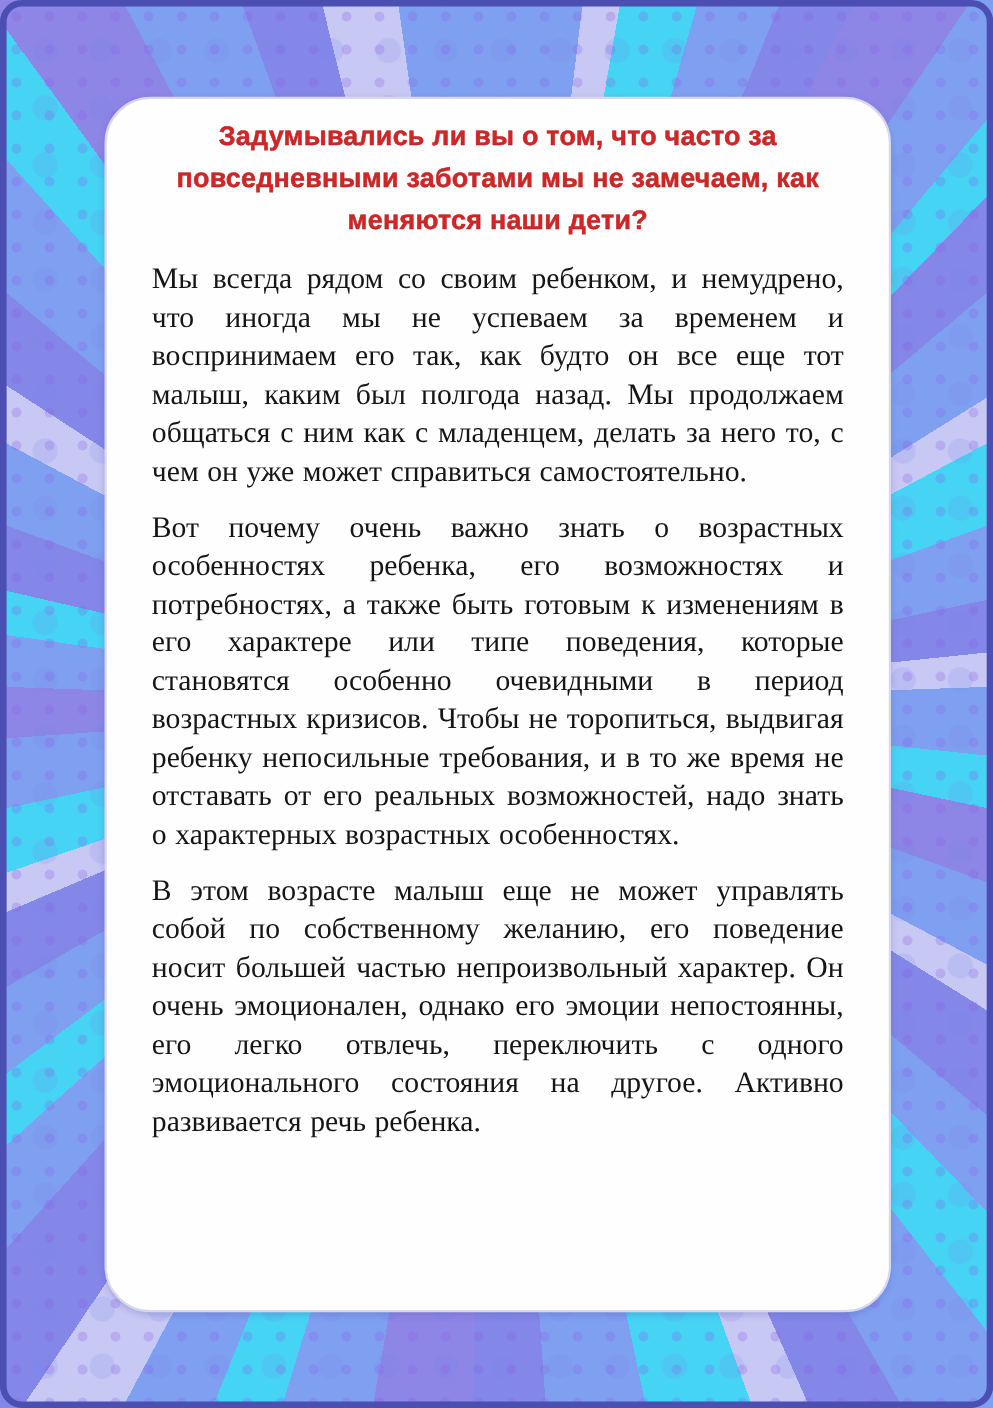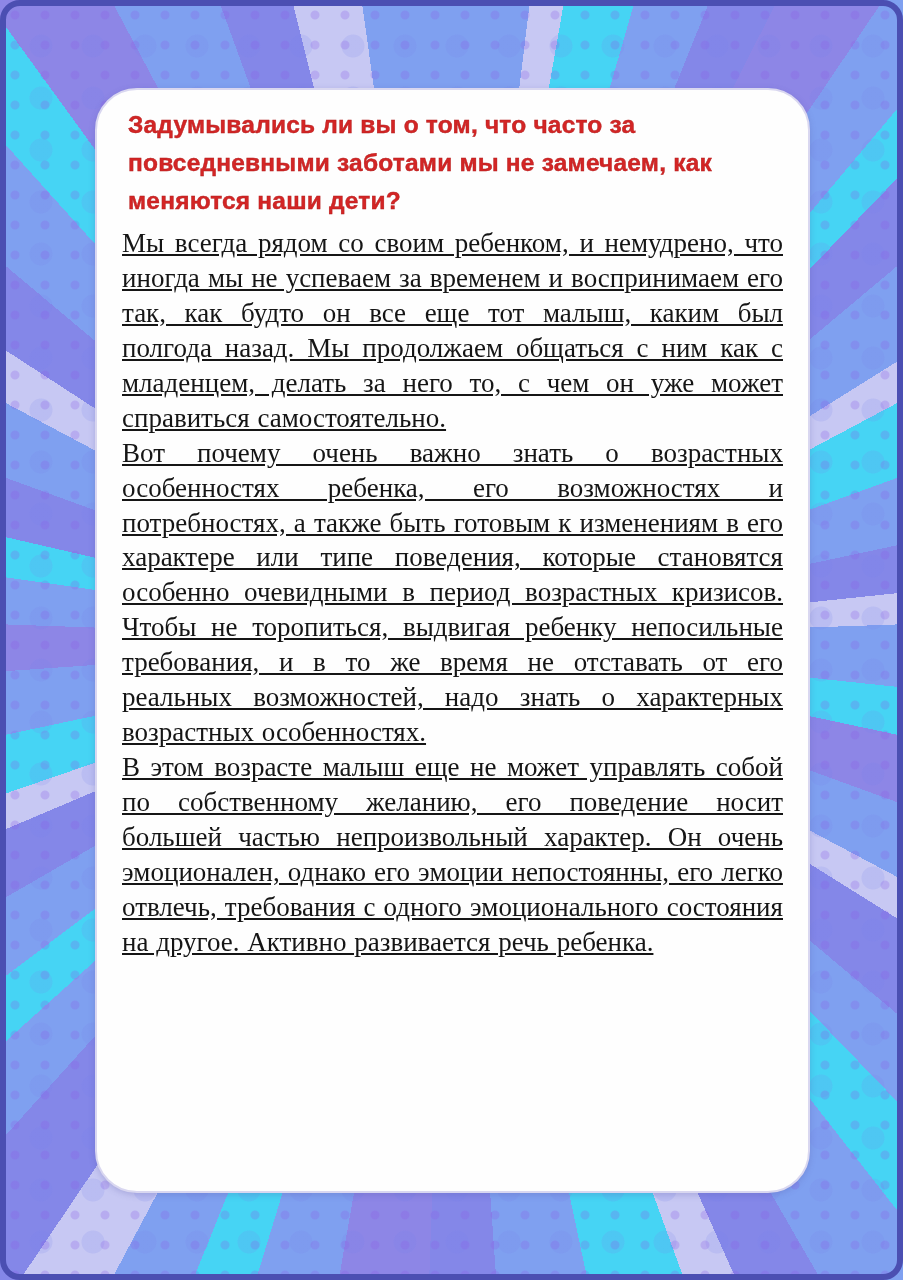--- a/index.html
+++ b/index.html
@@ -79,44 +79,43 @@
     box-shadow: 0 2px 6px rgba(80,80,160,0.25);
   }
 
   .title {
     margin: 0 6px 6px 6px;
     color: #d32525;
     font-family: "Liberation Sans", sans-serif;
     font-weight: bold;
     font-size: 24.5px;
     line-height: 1.55;
-    text-align: left;
+    text-align: center;
     letter-spacing: 0.2px;
     -webkit-text-stroke: 0.4px #b01d1d;
   }
 
   .body-text p {
-    margin: 0;
+    margin: 16px;
     color: #151515;
     font-family: "Liberation Serif", "DejaVu Serif", serif;
     font-size: 27px;
     line-height: 1.295;
     text-align: justify;
     text-align-last: left;
     word-spacing: 1px;
-    text-decoration: underline;
   }
 </style>
 </head>
 <body>
 
 <div class="burst"></div>
 <div class="dots"></div>
 <div class="frame"></div>
 
 <div class="card">
   <h1 class="title">Задумывались ли вы о том, что часто за повседневными заботами мы не замечаем, как меняются наши дети?</h1>
   <div class="body-text">
     <p>Мы всегда рядом со своим ребенком, и немудрено, что иногда мы не успеваем за временем и воспринимаем его так, как будто он все еще тот малыш, каким был полгода назад. Мы продолжаем общаться с ним как с младенцем, делать за него то, с чем он уже может справиться самостоятельно.</p>
     <p>Вот почему очень важно знать о возрастных особенностях ребенка, его возможностях и потребностях, а также быть готовым к изменениям в его характере или типе поведения, которые становятся особенно очевидными в период возрастных кризисов. Чтобы не торопиться, выдвигая ребенку непосильные требования, и в то же время не отставать от его реальных возможностей, надо знать о характерных возрастных особенностях.</p>
-    <p>В этом возрасте малыш еще не может управлять собой по собственному желанию, его поведение носит большей частью непроизвольный характер. Он очень эмоционален, однако его эмоции непостоянны, его легко отвлечь, требования с одного эмоционального состояния на другое. Активно развивается речь ребенка.</p>
+    <p>В этом возрасте малыш еще не может управлять собой по собственному желанию, его поведение носит большей частью непроизвольный характер. Он очень эмоционален, однако его эмоции непостоянны, его легко отвлечь, переключить с одного эмоционального состояния на другое. Активно развивается речь ребенка.</p>
   </div>
 </div>
 
 </body></html>

